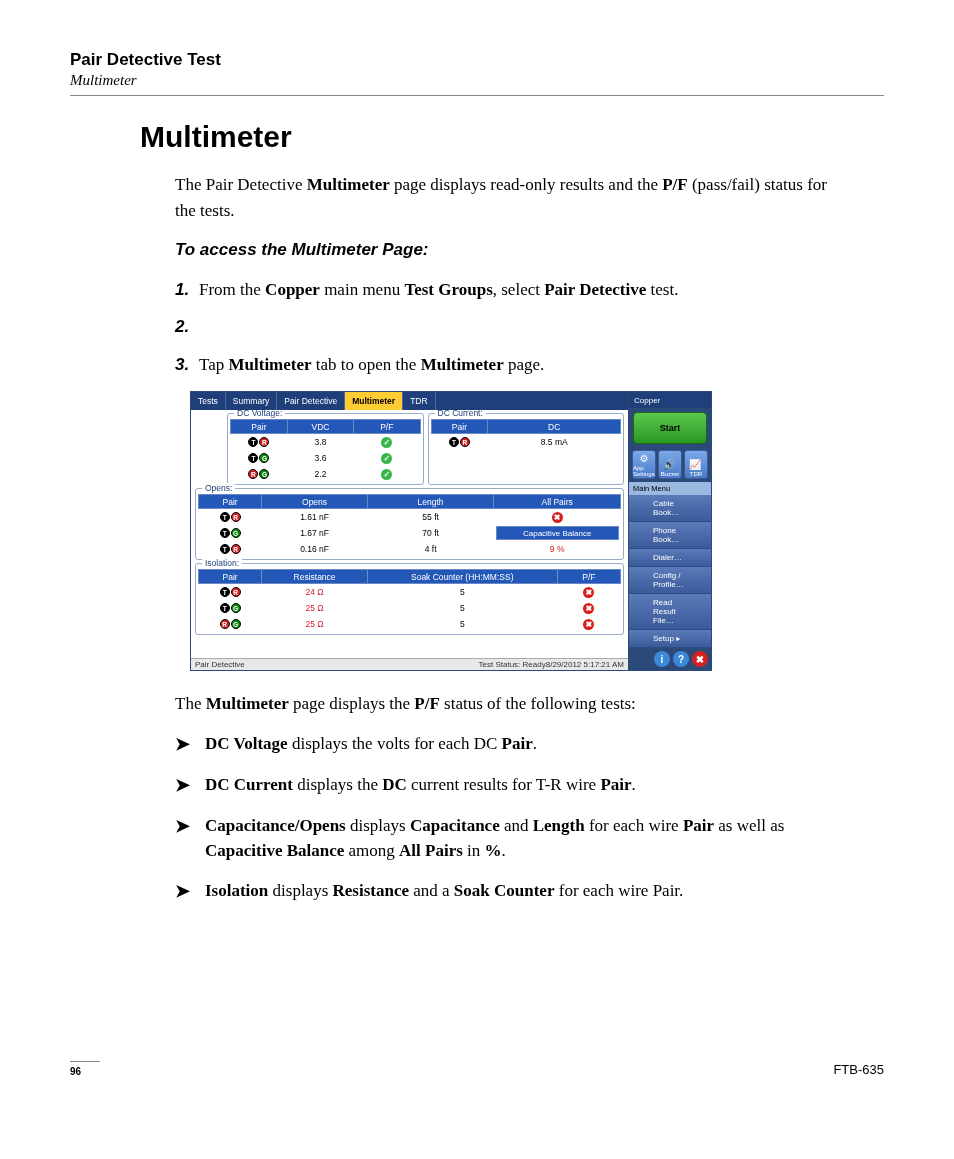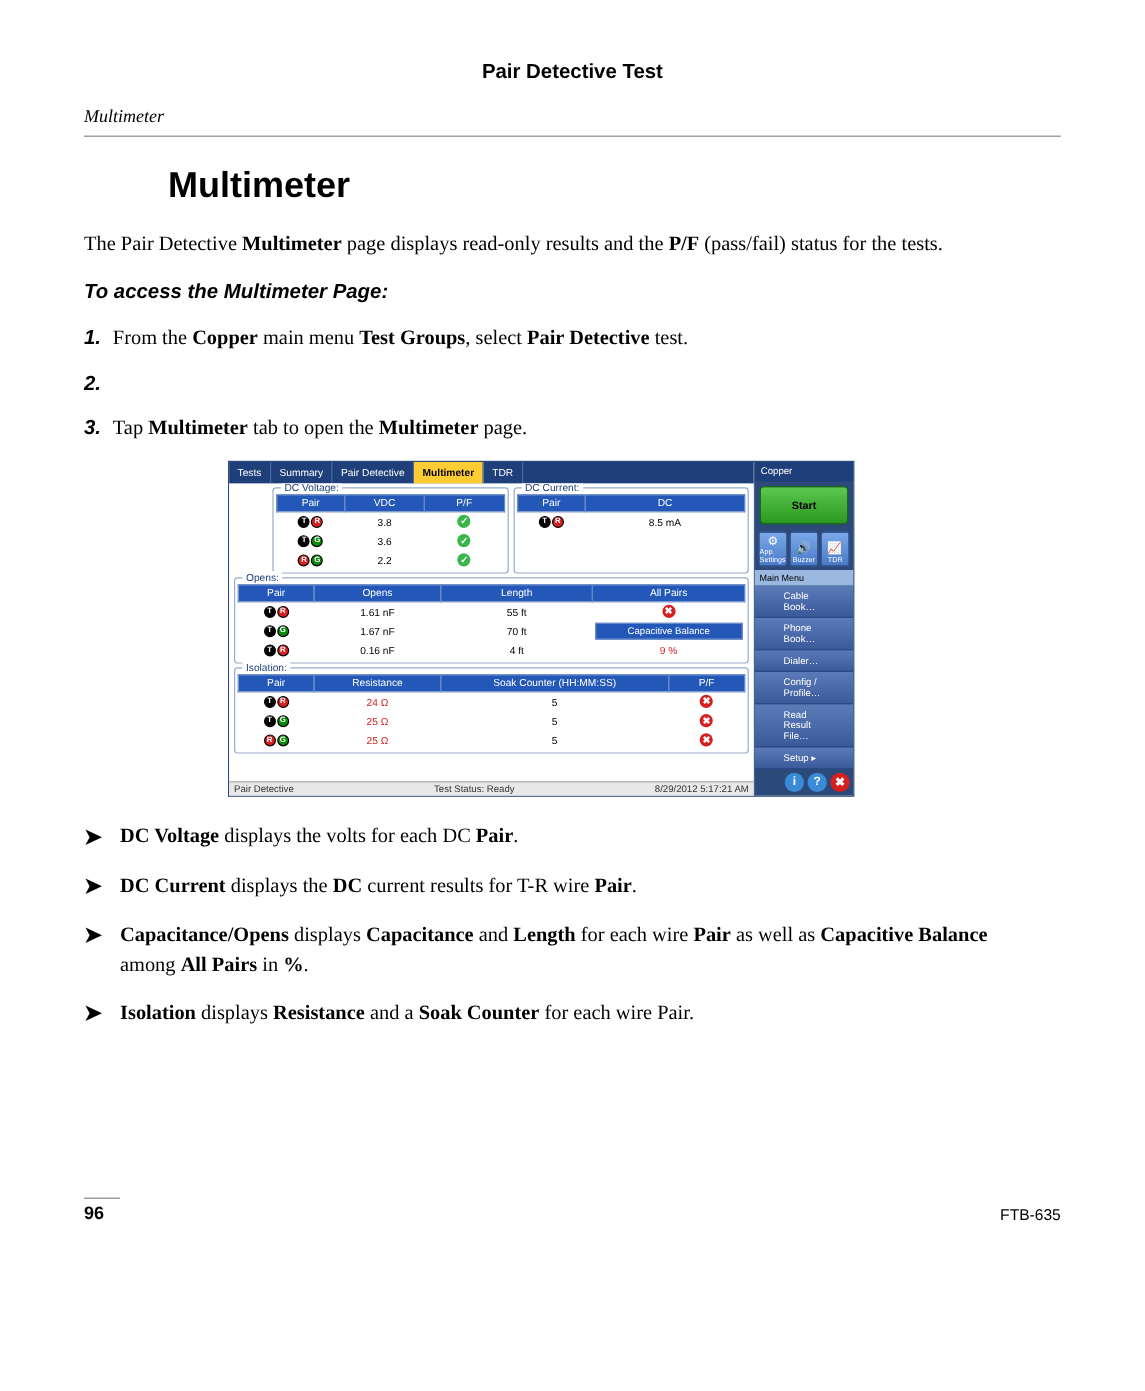--- a/index.html
+++ b/index.html
@@ -9,40 +9,40 @@
     font-size: 16px;
     color: #000;
     background: #fff;
     width: 954px;
     box-sizing: border-box;
   }
   .header-title {
     font-family: "Segoe UI", Arial, sans-serif;
     font-weight: bold;
     font-size: 17px;
-    margin-bottom: 20px;
-    text-align: center;
+    margin-bottom: 2px;
   }
   .header-sub {
     font-style: italic;
     font-size: 15px;
     margin-bottom: 6px;
   }
   .header-rule {
     border: none;
     border-top: 1.5px solid #888;
     margin: 0 0 24px 0;
   }
   h1.page-title {
     font-family: "Segoe UI", Arial, sans-serif;
     font-weight: bold;
     font-size: 30px;
     margin: 12px 0 18px 70px;
   }
   .body-indent {
+    margin-left: 105px;
     margin-right: 40px;
   }
   .body-indent p {
     line-height: 1.5;
     margin: 0 0 14px 0;
     font-size: 17px;
   }
   .subhead {
     font-family: "Segoe UI", Arial, sans-serif;
     font-weight: bold;
@@ -88,25 +88,26 @@
   .footer {
     display: flex;
     justify-content: space-between;
     align-items: flex-end;
     margin-top: 140px;
     font-size: 14px;
   }
   .footer .pg {
     font-family: "Segoe UI", Arial, sans-serif;
     font-weight: bold;
-    font-size: 15px;
+    font-size: 10px;
     border-top: 1.5px solid #888;
     padding-top: 4px;
     width: 30px;
     text-align: left;
+    margin-top: 16px;
   }
   .footer .model {
     font-family: Arial, sans-serif;
     font-size: 13px;
   }
 
   
   .screenshot-wrap {
     margin: 6px 0 20px 120px;
   }
@@ -334,21 +335,21 @@
 
   .ss-status {
     display: flex;
     background: #e8e8e8;
     border-top: 1px solid #aaa;
     font-size: 8px;
     padding: 1px 4px;
     justify-content: space-between;
     color: #333;
   }
-  .ss-status span:nth-child(2) { flex:1; text-align:center; }
+  .ss-status span:nth-child(2) { flex:1; text-align:right; }
 </style>
 </head>
 <body>
 
 <div class="header-title">Pair Detective Test</div>
 <div class="header-sub">Multimeter</div>
 <hr class="header-rule">
 
 <h1 class="page-title">Multimeter</h1>
 
@@ -584,20 +585,21 @@
           <div class="bot-ic i">i</div>
           <div class="bot-ic q">?</div>
           <div class="bot-ic x">✖</div>
         </div>
       </div>
     </div>
   </div>
 </div>
 
 <div class="body-indent">
+  <p>The <b>Multimeter</b> page displays the <b>P/F</b> status of the following tests:</p>
   <ul class="arrow-list" id="bullet-list">
       <li>
         <span class="arr">➤</span>
         <span><b>DC Voltage</b> displays the volts for each DC <b>Pair</b>.</span>
       </li>
       <li>
         <span class="arr">➤</span>
         <span><b>DC Current</b> displays the <b>DC</b> current results for T-R wire <b>Pair</b>.</span>
       </li>
       <li>

